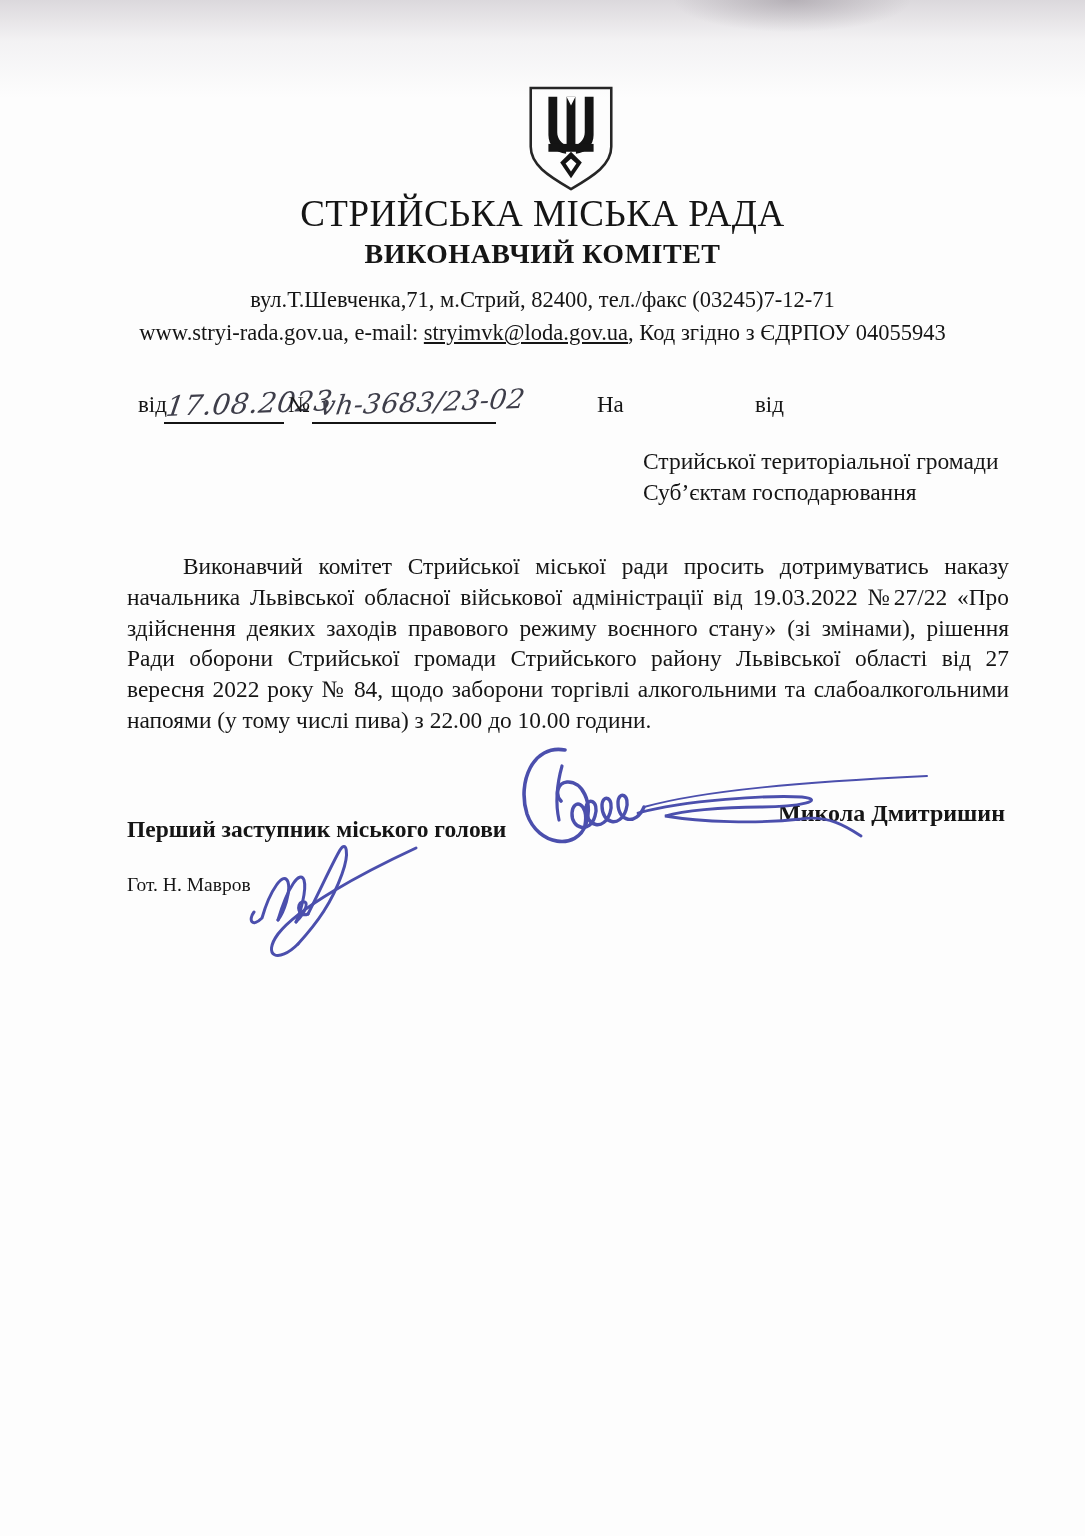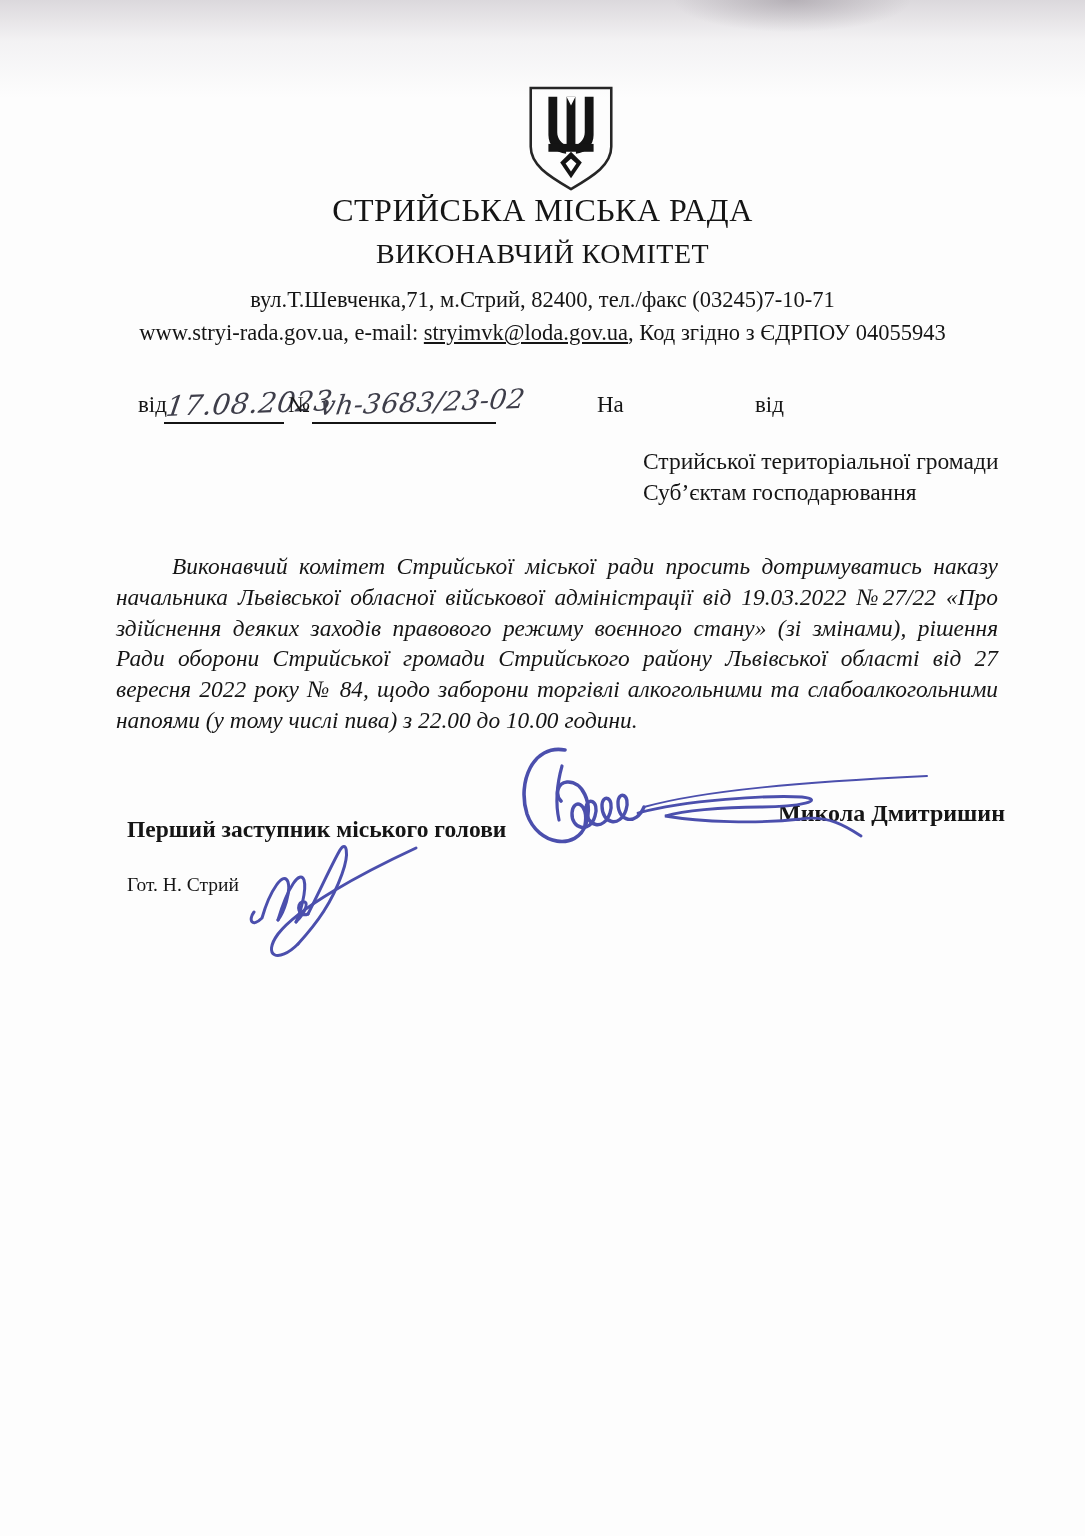--- a/index.html
+++ b/index.html
@@ -16,25 +16,25 @@
       radial-gradient(170px 46px at 73% 0%, rgba(120,112,122,0.38), rgba(120,112,122,0) 70%),
       linear-gradient(180deg, rgba(186,180,188,0.50) 0%, rgba(214,210,216,0.26) 42%, rgba(255,255,255,0) 100%);
     pointer-events:none;
   }
   .emblem{
     position:absolute;top:84px;left:50%;transform:translateX(-50%) translateX(28px);
     width:102px;height:110px;
   }
   .org-name{
     position:absolute;top:192px;left:0;right:0;text-align:center;
-    font-size:32px;letter-spacing:0.5px;
+    font-size:37px;letter-spacing:0.5px;
   }
   .committee{
     position:absolute;top:238px;left:0;right:0;text-align:center;
-    font-size:28px;font-weight:normal;letter-spacing:0.5px;
+    font-size:28px;font-weight:bold;letter-spacing:0.5px;
   }
   .addr{
     position:absolute;top:287px;left:0;right:0;text-align:center;
     font-size:22.5px;
   }
   .contacts{
     position:absolute;top:320px;left:0;right:0;text-align:center;
     font-size:22.5px;
   }
   .contacts .email{text-decoration:underline;}
@@ -53,23 +53,23 @@
     color:#3e3e4a;letter-spacing:0.5px;
     transform:skewX(-10deg) rotate(-2deg);transform-origin:left bottom;
   }
   .hand-date{left:0px;top:6px;font-size:28px;}
   .hand-num{left:6px;top:6px;font-size:27px;}
   .recipient{
     position:absolute;top:446px;left:643px;
     font-size:23.5px;line-height:31px;
   }
   .body-par{
-    position:absolute;top:551px;left:116px;width:882px;
+    position:absolute;top:551px;left:127px;width:882px;
     font-size:23.4px;line-height:30.8px;
-    text-align:justify;text-indent:56px;font-style:italic;
+    text-align:justify;text-indent:56px;
   }
   .sig-title{position:absolute;top:800px;left:127px;font-size:23.5px;font-weight:bold;margin-top:16px;}
   .sig-name{position:absolute;top:800px;right:80px;font-size:24px;font-weight:bold;}
   .sig-main{position:absolute;top:738px;left:505px;width:430px;height:118px;}
   .prep{position:absolute;top:874px;left:127px;font-size:19.5px;}
   .sig-prep{position:absolute;top:818px;left:240px;width:200px;height:160px;}
   svg{display:block;}
 </style>
 </head>
 <body>
@@ -86,21 +86,21 @@
       <rect x="27" y="61" width="46" height="8"></rect>
       <path d="M50,69 L61,80 L50,96 L39,80 Z"></path>
     </g>
     <path d="M45.5,13 L50,22 L54.5,13 Z" fill="#ffffff"></path>
     <path d="M50,76 L55.5,81 L50,89 L44.5,81 Z" fill="#ffffff"></path>
   </svg>
 </div>
 
 <div class="org-name">СТРИЙСЬКА МІСЬКА РАДА</div>
 <div class="committee">ВИКОНАВЧИЙ КОМІТЕТ</div>
-<div class="addr">вул.Т.Шевченка,71, м.Стрий, 82400, тел./факс (03245)7-10-71</div>
+<div class="addr">вул.Т.Шевченка,71, м.Стрий, 82400, тел./факс (03245)7-12-71</div>
 <div class="contacts"><span>www.stryi-rada.gov.ua, e-mail: </span><span class="email">stryimvk@loda.gov.ua</span><span>, Код  згідно з  ЄДРПОУ 04055943</span></div>
 
 <div class="ref-row">
   <span class="lbl lbl-from">від</span>
   <span class="fill-line line-date">
     <span class="hand hand-date">17.08.2023</span>
   </span>
   <span class="lbl lbl-no">№</span>
   <span class="fill-line line-num">
     <span class="hand hand-num">vh-3683/23-02</span>
@@ -124,21 +124,21 @@
     <g fill="none" stroke="#4b4fad" stroke-linecap="round">
       <path stroke-width="3.6" d="M60,12 C28,6 12,44 22,76 C33,108 72,113 81,86 C88,64 77,43 62,44 C52,45 50,57 56,63"></path>
       <path stroke-width="3.2" d="M57,28 C52,46 50,64 54,82"></path>
       <path stroke-width="3.4" d="M80,87 C84,64 68,60 67,75 C66,91 85,96 90,78 C95,62 81,58 81,71 C81,89 99,93 105,75 C110,59 97,55 97,68 C97,86 115,90 121,72 C126,56 113,52 113,65 C113,84 131,88 139,69"></path>
       <path stroke-width="2" d="M139,69 C200,52 300,44 422,38"></path>
       <path stroke-width="2.8" d="M133,75 C180,62 265,57 297,59 C322,62 295,69 255,69 C215,69 178,73 160,78 C196,84 252,86 296,81 C324,77 342,89 356,98"></path>
     </g>
   </svg>
 </div>
 
-<div class="prep">Гот. Н. Стрий</div>
+<div class="prep">Гот. Н. Мавров</div>
 
 <div class="sig-prep">
   <svg viewBox="0 0 200 160" width="200" height="160">
     <g fill="none" stroke="#4b4fad" stroke-width="3" stroke-linecap="round">      
         <path d="M14,94 C8,102 12,110 22,100 C30,72 44,52 48,64 C51,74 44,94 38,102"></path>
       <path d="M38,102 C48,68 60,52 64,62 C67,72 60,96 56,104"></path>
       <path d="M56,104 C66,94 70,82 62,84 C56,86 58,100 68,96"></path>
       <path d="M68,96 C82,68 94,42 100,32 C106,22 110,34 102,56 C92,84 78,104 58,126"></path>
       <path d="M58,126 C38,146 22,138 38,116 C58,90 120,56 176,30"></path>
     </g>

